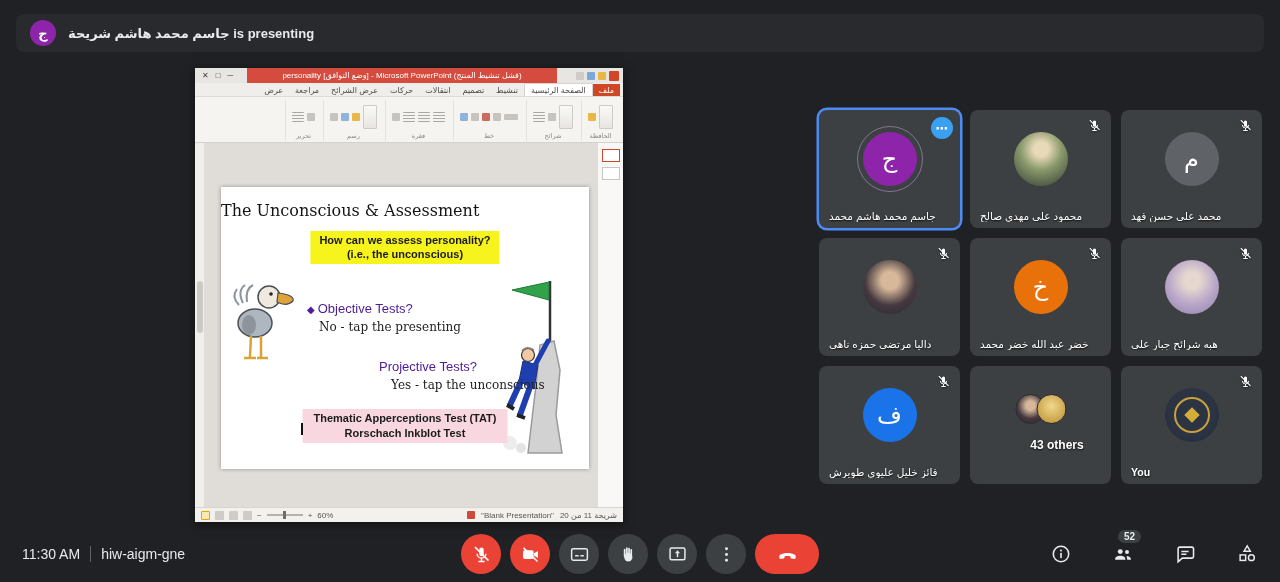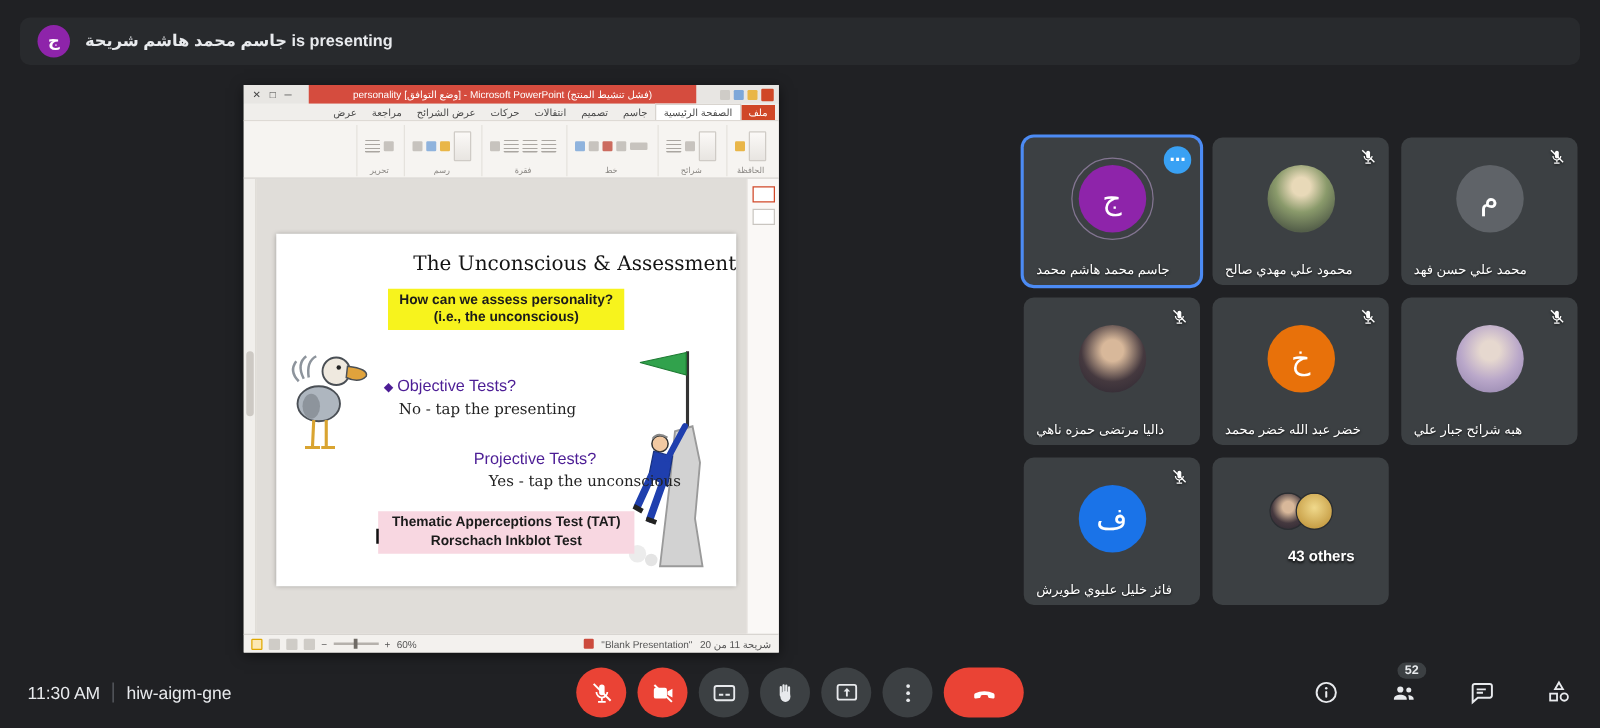--- a/index.html
+++ b/index.html
@@ -47,21 +47,21 @@
 
   .ppt-doc { flex:1; position:relative; background:#e0ddd9; overflow:hidden; }
   .vscroll { position:absolute; left:0; top:0; bottom:0; width:10px; background:#f1efec; border-right:1px solid #e0ddd8; }
   .vscroll::after { content:""; position:absolute; left:2px; top:38%; width:6px; height:52px; background:#cdc9c4; border-radius:3px; }
   .thumbpane { position:absolute; right:0; top:0; bottom:0; width:26px; background:#faf8f6; border-left:1px solid #dedad6; padding-top:6px; }
   .thumb { width:18px; height:13px; margin:0 auto 5px; background:#fff; border:1px solid #c9c5c0; }
   .thumb.sel { border:1px solid var(--ppt-file-orange,#d04727); }
 
   .slide { position:absolute; left:26px; right:34px; top:44px; height:282px; background:#fff;
            box-shadow:0 0 4px rgba(0,0,0,.35); }
-  .s-title { position:absolute; top:14px; left:0; right:0; text-align:right;
+  .s-title { position:absolute; top:14px; left:0; right:0; text-align:left;
              font-family:"DejaVu Serif","Liberation Serif",serif; font-size:16px; color:#141414; }
   .s-yellow { position:absolute; top:44px; left:50%; transform:translateX(-50%); background:var(--slide-yellow,#f7f31d);
               padding:2px 9px; text-align:center; font-weight:700; font-size:11px; line-height:1.3; color:#1b1b1b; white-space:nowrap; }
   .s-h { position:absolute; font-weight:400; font-size:13px; color:#4c1d95; white-space:nowrap; }
   .s-h .bullet { font-size:10px; margin-right:3px; }
   .s-sub { position:absolute; font-family:"DejaVu Serif","Liberation Serif",serif; font-size:12px; color:#222; white-space:nowrap; }
   .s-pink { position:absolute; bottom:26px; left:50%; transform:translateX(-50%); background:var(--slide-pink,#f8d7e1);
             padding:2px 11px; text-align:center; font-weight:600; font-size:11px; line-height:1.35; color:#1b1b1b; white-space:nowrap; }
   .ibeam { position:absolute; left:80px; top:236px; width:1.5px; height:12px; background:#111; }
   .bird { position:absolute; left:8px; top:88px; }
@@ -204,21 +204,21 @@
         <span class="qchip"></span>
         <span class="qchip blue"></span>
         <span class="qchip yellow"></span>
         <span class="qchip logo"></span>
       </div>
     </div>
 
     <div class="ppt-tabs">
       <span class="ptab file">ملف</span>
       <span class="ptab active">الصفحة الرئيسية</span>
-      <span class="ptab">جاسم</span>
+      <span class="ptab">تنشيط</span>
       <span class="ptab">تصميم</span>
       <span class="ptab">انتقالات</span>
       <span class="ptab">حركات</span>
       <span class="ptab">عرض الشرائح</span>
       <span class="ptab">مراجعة</span>
       <span class="ptab">عرض</span>
     </div>
 
     <div class="ppt-ribbon">
       <div class="rgroup">
@@ -416,20 +416,27 @@
     </div>
 
     <div class="tile">
       <div class="minis">
         <div class="mini photo-b"></div>
         <div class="mini gold"></div>
       </div>
       <div class="others-label">43 others</div>
     </div>
 
+    <div class="tile">
+      <svg class="tile-mic" viewBox="0 0 24 24">
+          <use href="#icoMicOff"></use>
+        </svg>
+      <div class="avatar logo-avatar"></div>
+      <div class="tile-name" style="font-weight:700;">You</div>
+    </div>
 
   </div>
 
   <div class="bottombar">
     <div class="bb-left">
       <span>11:30 AM</span>
       <span class="bb-sep"></span>
       <span>hiw-aigm-gne</span>
     </div>
 

